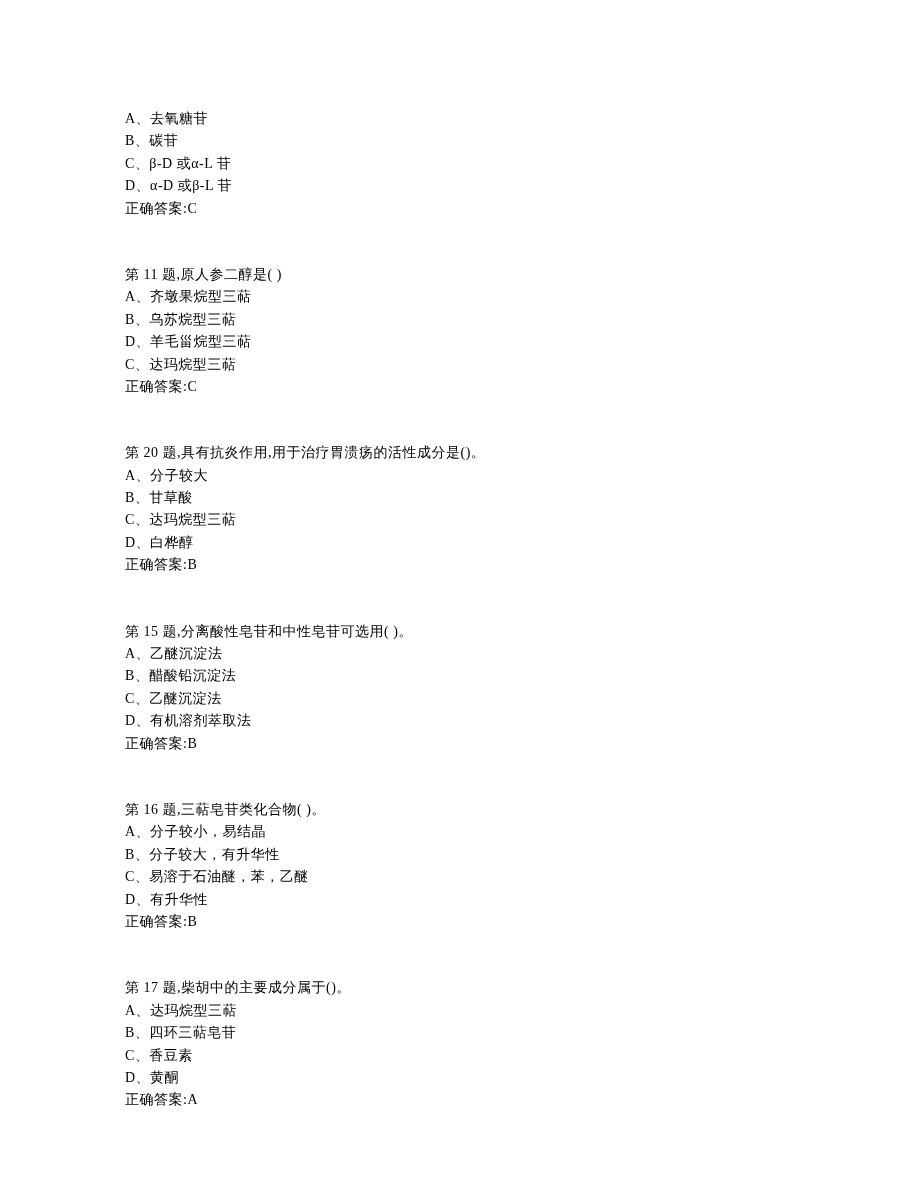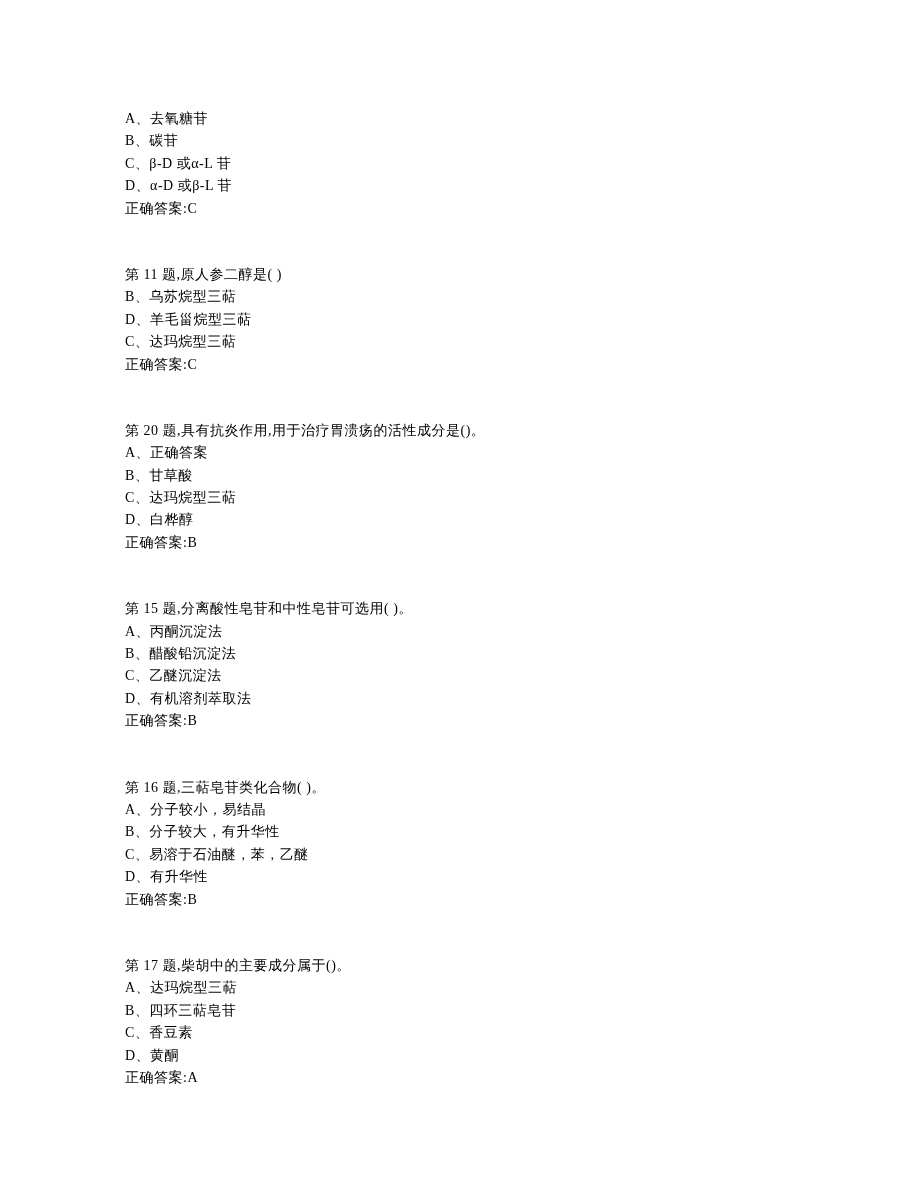--- a/index.html
+++ b/index.html
@@ -32,38 +32,39 @@
   <div class="question-block">
     <span class="line">A、去氧糖苷</span>
     <span class="line">B、碳苷</span>
     <span class="line">C、β-D 或α-L 苷</span>
     <span class="line">D、α-D 或β-L 苷</span>
     <span class="line">正确答案:C</span>
   </div>
 
   <div class="question-block">
     <span class="line">第 11 题,原人参二醇是(  )</span>
+    <span class="line">A、齐墩果烷型三萜</span>
     <span class="line">B、乌苏烷型三萜</span>
     <span class="line">D、羊毛甾烷型三萜</span>
     <span class="line">C、达玛烷型三萜</span>
     <span class="line">正确答案:C</span>
   </div>
 
   <div class="question-block">
     <span class="line">第 20 题,具有抗炎作用,用于治疗胃溃疡的活性成分是()。</span>
-    <span class="line">A、正确答案</span>
+    <span class="line">A、分子较大</span>
     <span class="line">B、甘草酸</span>
     <span class="line">C、达玛烷型三萜</span>
     <span class="line">D、白桦醇</span>
     <span class="line">正确答案:B</span>
   </div>
 
   <div class="question-block">
     <span class="line">第 15 题,分离酸性皂苷和中性皂苷可选用(  )。</span>
-    <span class="line">A、丙酮沉淀法</span>
+    <span class="line">A、乙醚沉淀法</span>
     <span class="line">B、醋酸铅沉淀法</span>
     <span class="line">C、乙醚沉淀法</span>
     <span class="line">D、有机溶剂萃取法</span>
     <span class="line">正确答案:B</span>
   </div>
 
   <div class="question-block">
     <span class="line">第 16 题,三萜皂苷类化合物(  )。</span>
     <span class="line">A、分子较小，易结晶</span>
     <span class="line">B、分子较大，有升华性</span>

